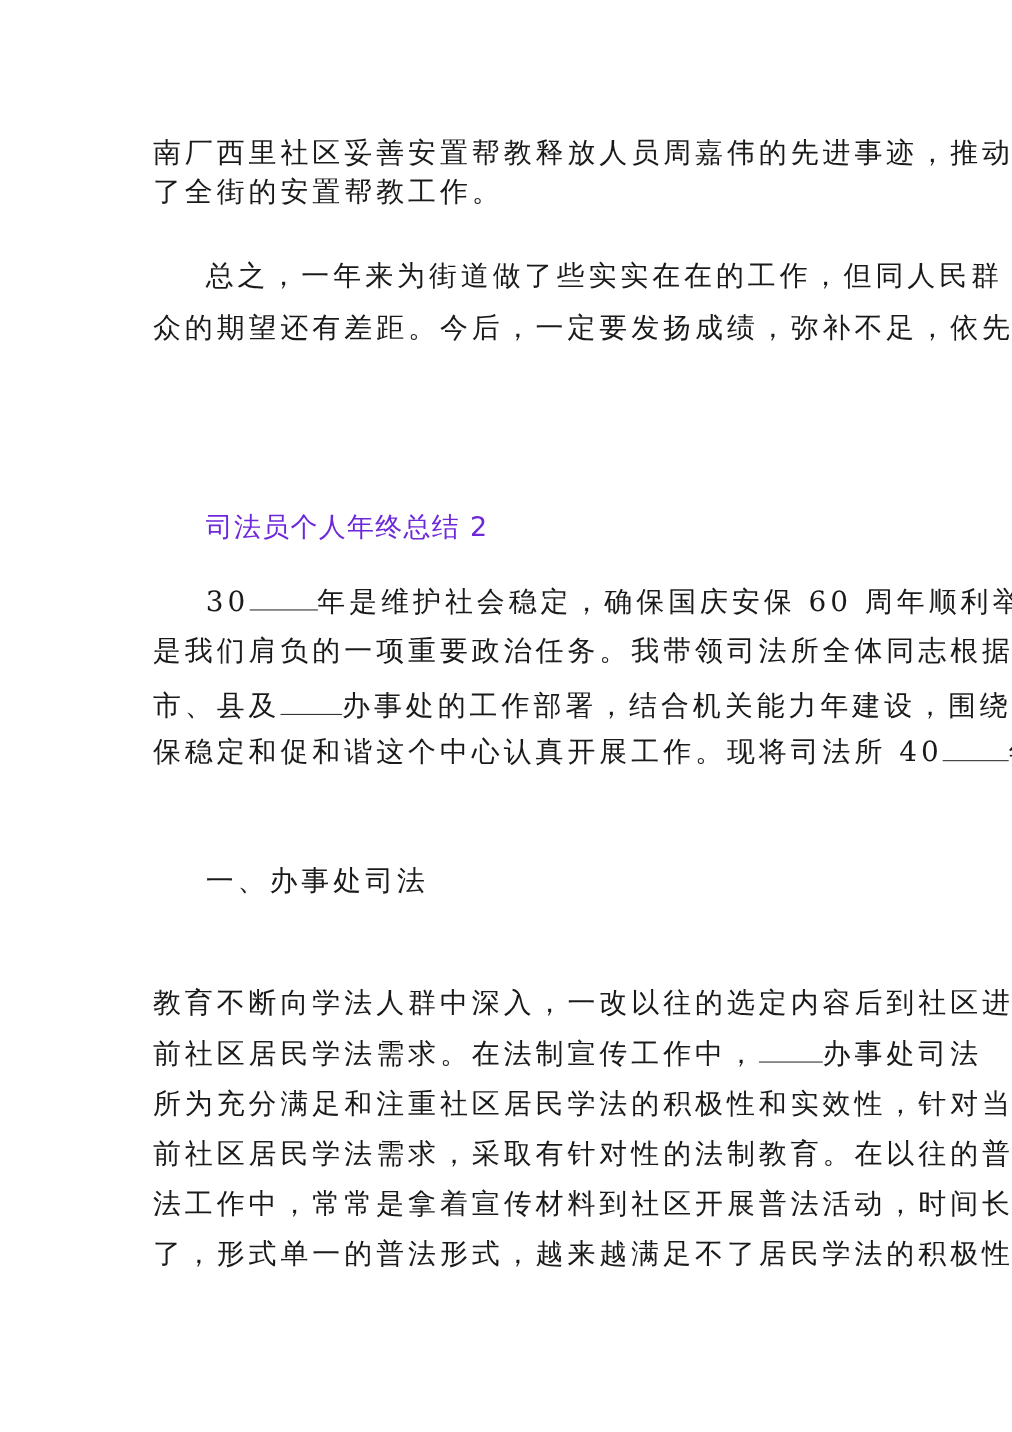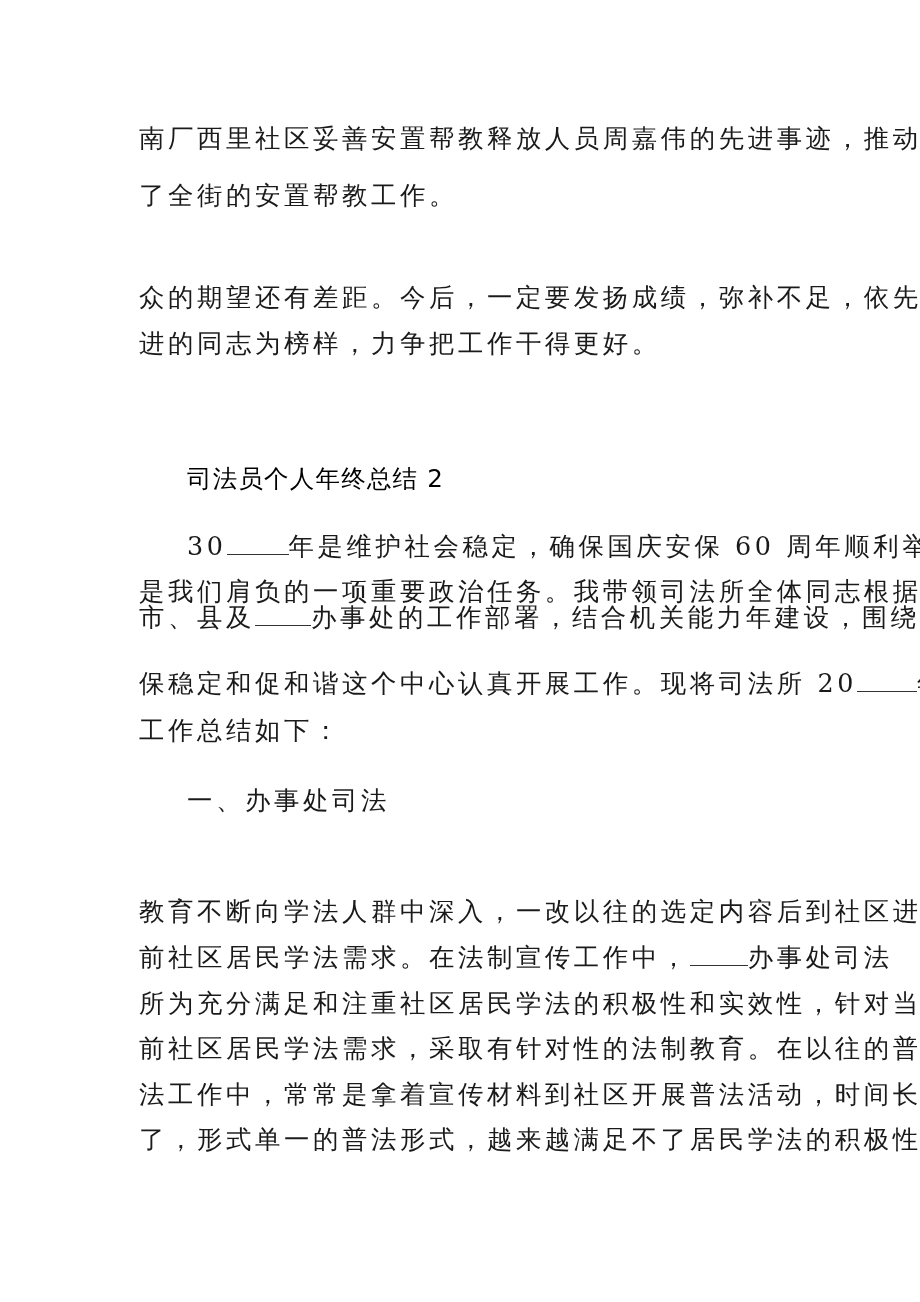--- a/index.html
+++ b/index.html
@@ -3,48 +3,47 @@
 <meta charset="utf-8">
 <style>
   html, body { margin: 0; padding: 0; background: #ffffff; }
   body { width: 920px; height: 1302px; position: relative; overflow: hidden;
          font-family: "DejaVu Serif", "Liberation Serif", serif; color: #1a1a1a; }
   .page { position: absolute; left: 0; top: 0; width: 748px; height: 1302px; }
   .line { position: absolute; left: 139px; white-space: nowrap; font-size: 25.4px;
           line-height: 32px; letter-spacing: 3.6px; }
   .indent { left: 187px; }
   .heading { position: absolute; left: 187px; top: 463px; font-size: 24.5px; line-height: 32px;
-             color: #000000; font-family: "DejaVu Sans", "Liberation Sans", sans-serif;
+             color: #6d28d9; font-family: "DejaVu Sans", "Liberation Sans", sans-serif;
              letter-spacing: 1.2px; white-space: nowrap; }
   .blank { display: inline-block; border-bottom: 1.5px solid #333; height: 24px; vertical-align: baseline; }
 </style>
 </head>
 <body>
 
 <div class="page">
 
   <div class="line" style="top:122px">南厂西里社区妥善安置帮教释放人员周嘉伟的先进事迹，推动</div>
-  <div class="line" style="top:179px">了全街的安置帮教工作。</div>
+  <div class="line" style="top:158px">了全街的安置帮教工作。</div>
 
+  <div class="line indent" style="top:234px">总之，一年来为街道做了些实实在在的工作，但同人民群</div>
   <div class="line" style="top:281px">众的期望还有差距。今后，一定要发扬成绩，弥补不足，依先</div>
-  <div class="line" style="top:327px">进的同志为榜样，力争把工作干得更好。</div>
 
   <div class="heading">司法员个人年终总结 2</div>
 
   <div class="line indent" style="top:530px">
     <span>30</span><span class="blank" style="width:62px"></span><span>年是维护社会稳定，确保国庆安保 60 周年顺利举办</span>
   </div>
   <div class="line" style="top:575px">是我们肩负的一项重要政治任务。我带领司法所全体同志根据</div>
-  <div class="line" style="top:601px">
+  <div class="line" style="top:625px">
     <span>市、县及</span><span class="blank" style="width:56px"></span><span>办事处的工作部署，结合机关能力年建设，围绕</span>
   </div>
   <div class="line" style="top:667px">
-    <span>保稳定和促和谐这个中心认真开展工作。现将司法所 20</span><span class="blank" style="width:60px"></span><span>年</span>
+    <span>保稳定和促和谐这个中心认真开展工作。现将司法所 40</span><span class="blank" style="width:60px"></span><span>年</span>
   </div>
-  <div class="line" style="top:714px">工作总结如下：</div>
 
   <div class="line indent" style="top:784px">一、办事处司法</div>
 
   <div class="line" style="top:895px">教育不断向学法人群中深入，一改以往的选定内容后到社区进</div>
   <div class="line" style="top:941px">
     <span>前社区居民学法需求。在法制宣传工作中，</span><span class="blank" style="width:58px"></span><span>办事处司法</span>
   </div>
   <div class="line" style="top:987px">所为充分满足和注重社区居民学法的积极性和实效性，针对当</div>
   <div class="line" style="top:1032px">前社区居民学法需求，采取有针对性的法制教育。在以往的普</div>
   <div class="line" style="top:1078px">法工作中，常常是拿着宣传材料到社区开展普法活动，时间长</div>

